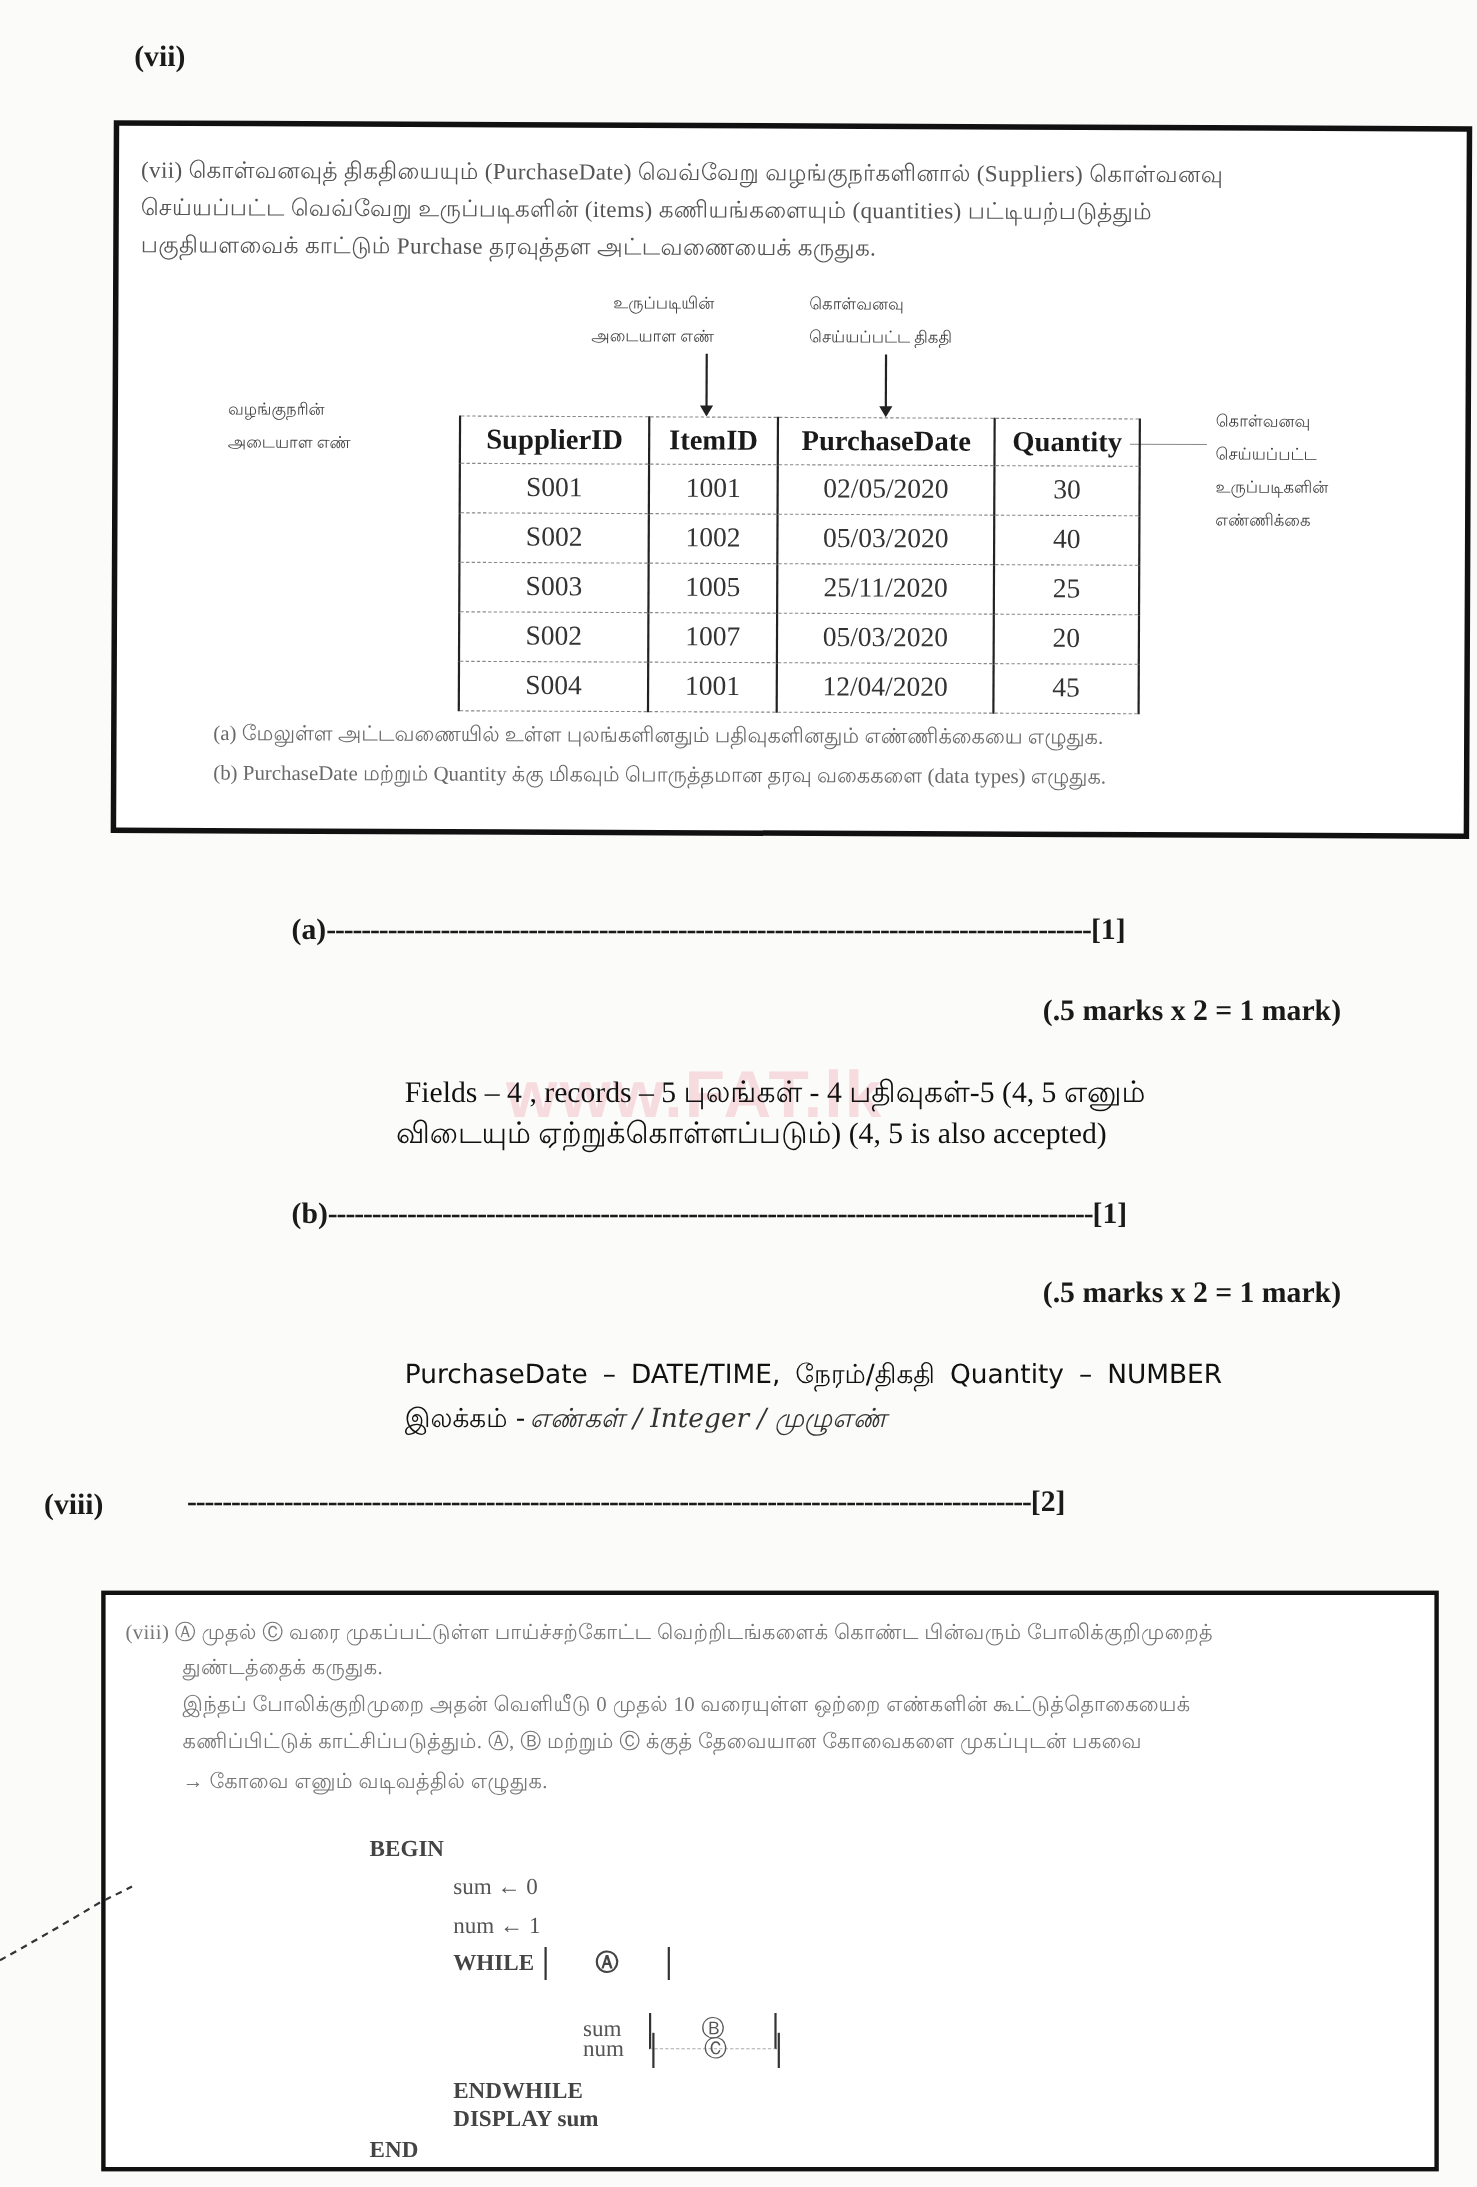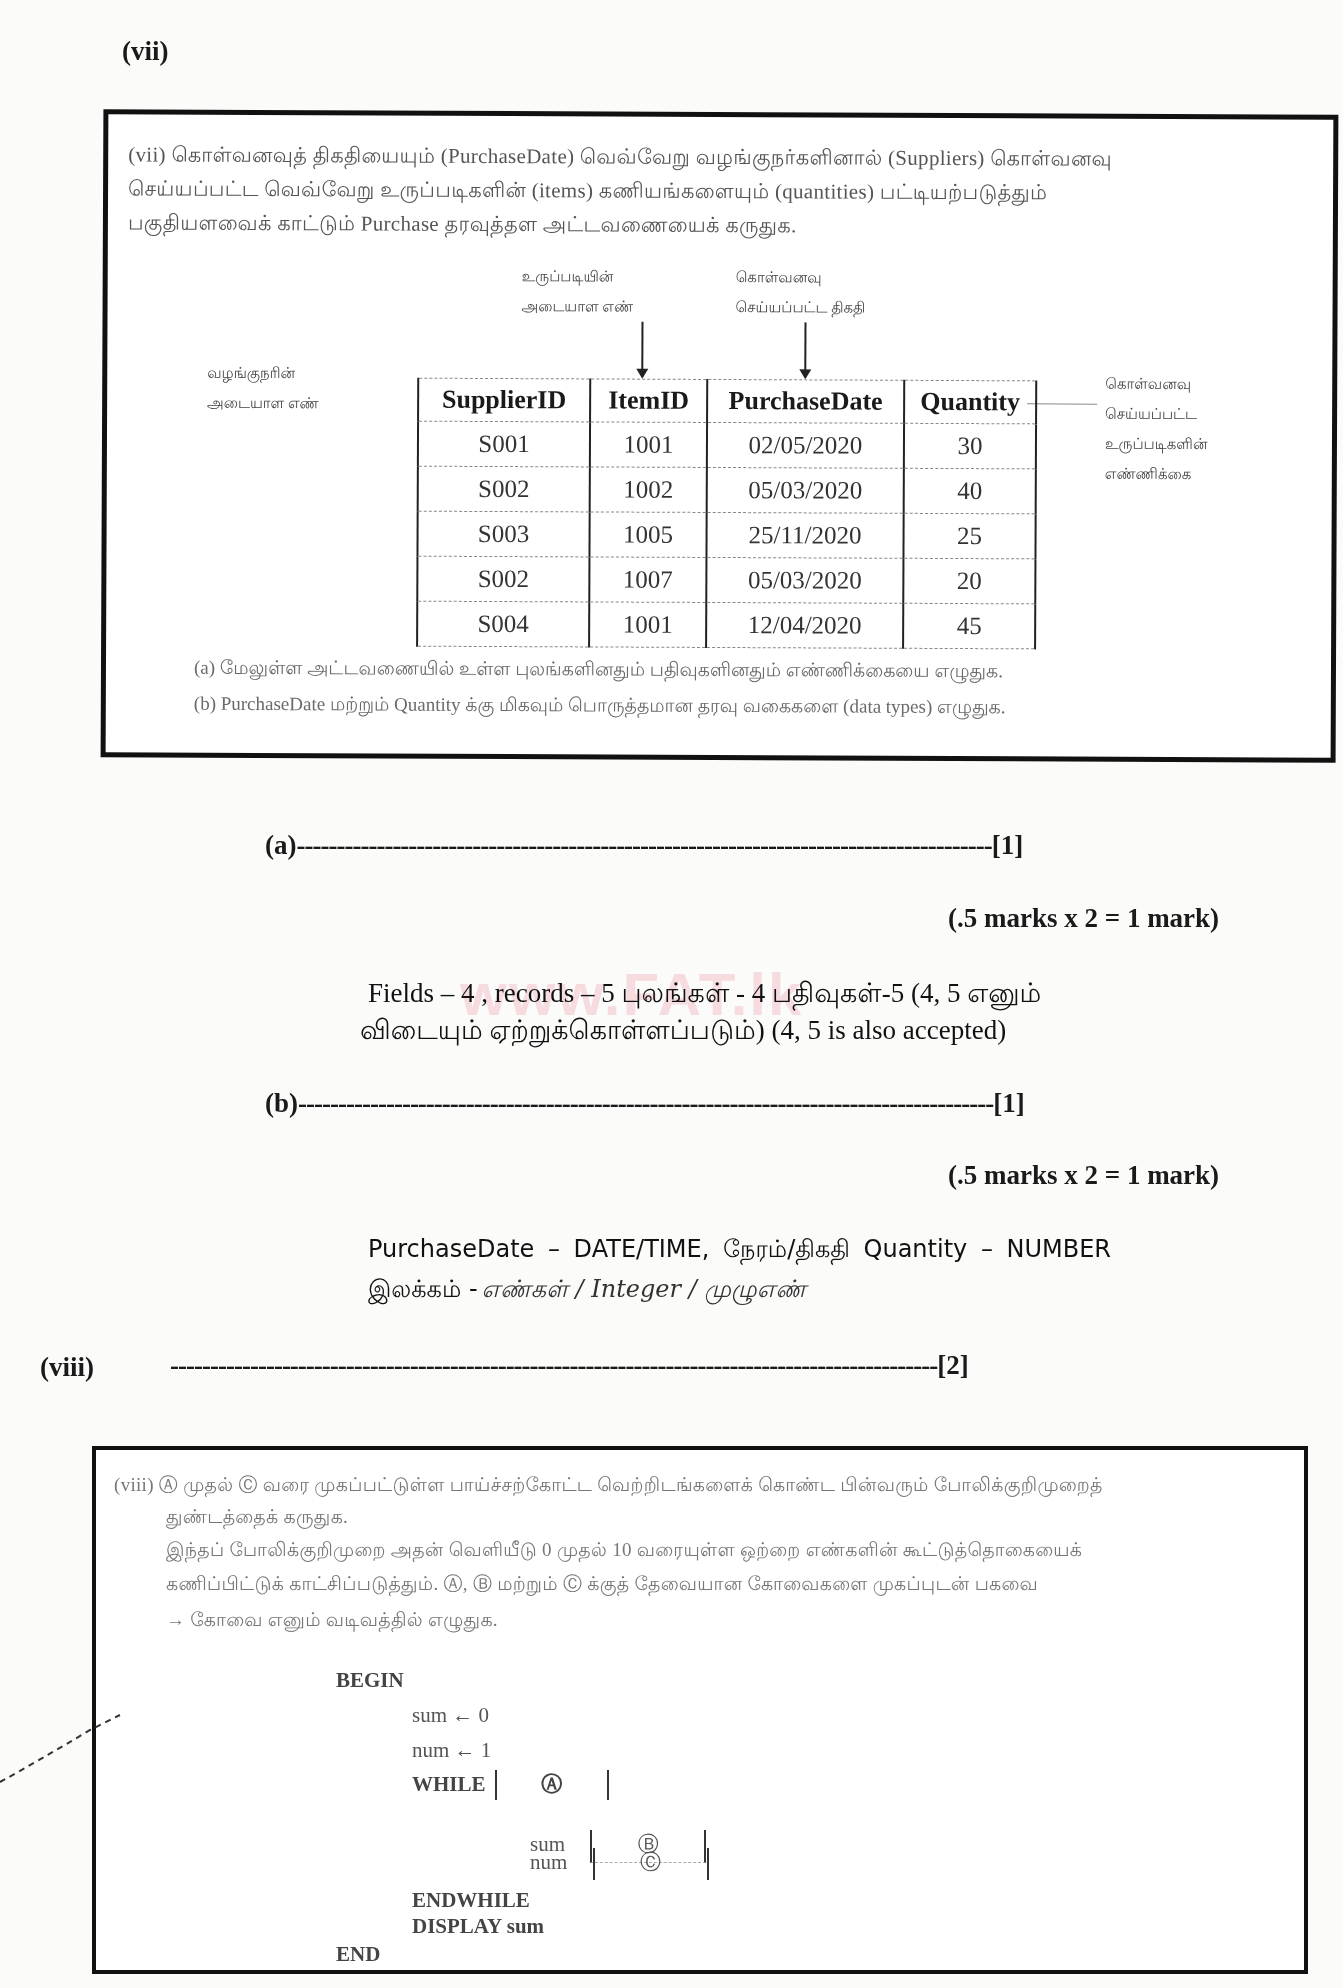--- a/index.html
+++ b/index.html
@@ -51,21 +51,21 @@
 <body>
 
 <div class="abs qnum" style="left:122px; top:36px;">(vii)</div>
 
 <div class="scan-box" style="left:102px; top:112px; width:1225px; height:638px; transform: rotate(0.25deg);">
 
   <div class="abs faded" style="left:20px; top:24px;">(vii) கொள்வனவுத் திகதியையும் (PurchaseDate) வெவ்வேறு வழங்குநர்களினால் (Suppliers) கொள்வனவு</div>
   <div class="abs faded" style="left:20px; top:58px;">செய்யப்பட்ட வெவ்வேறு உருப்படிகளின் (items) கணியங்களையும் (quantities) பட்டியற்படுத்தும்</div>
   <div class="abs faded" style="left:20px; top:92px;">பகுதியளவைக் காட்டும் Purchase தரவுத்தள அட்டவணையைக் கருதுக.</div>
 
-  <div class="abs tiny-label" style="left:414px; top:145px;">
+  <div class="abs tiny-label" style="left:430px; top:145px;text-align:right;">
     <div>உருப்படியின்</div>
     <div>அடையாள எண்</div>
   </div>
   <div class="arrow-v" style="left:534px; top:205px; height:55px;"></div>
 
   <div class="abs tiny-label" style="left:628px; top:145px;">
     <div>கொள்வனவு</div>
     <div>செய்யப்பட்ட திகதி</div>
   </div>
   <div class="arrow-v" style="left:697px; top:205px; height:55px;"></div>

